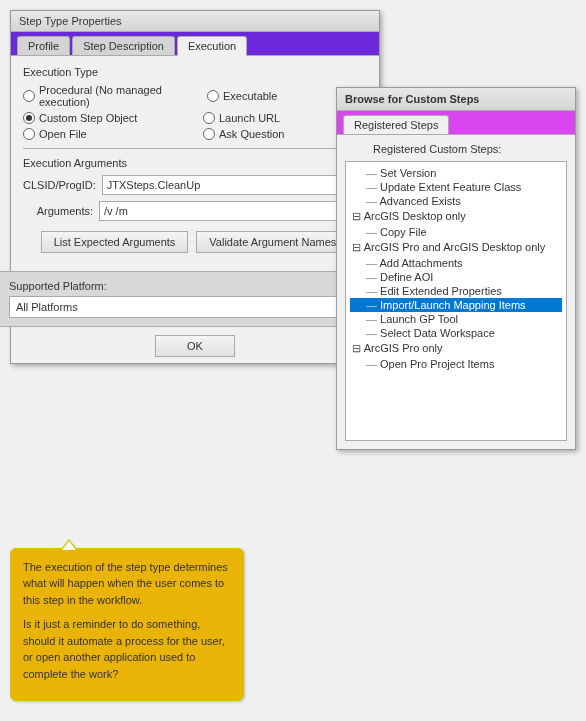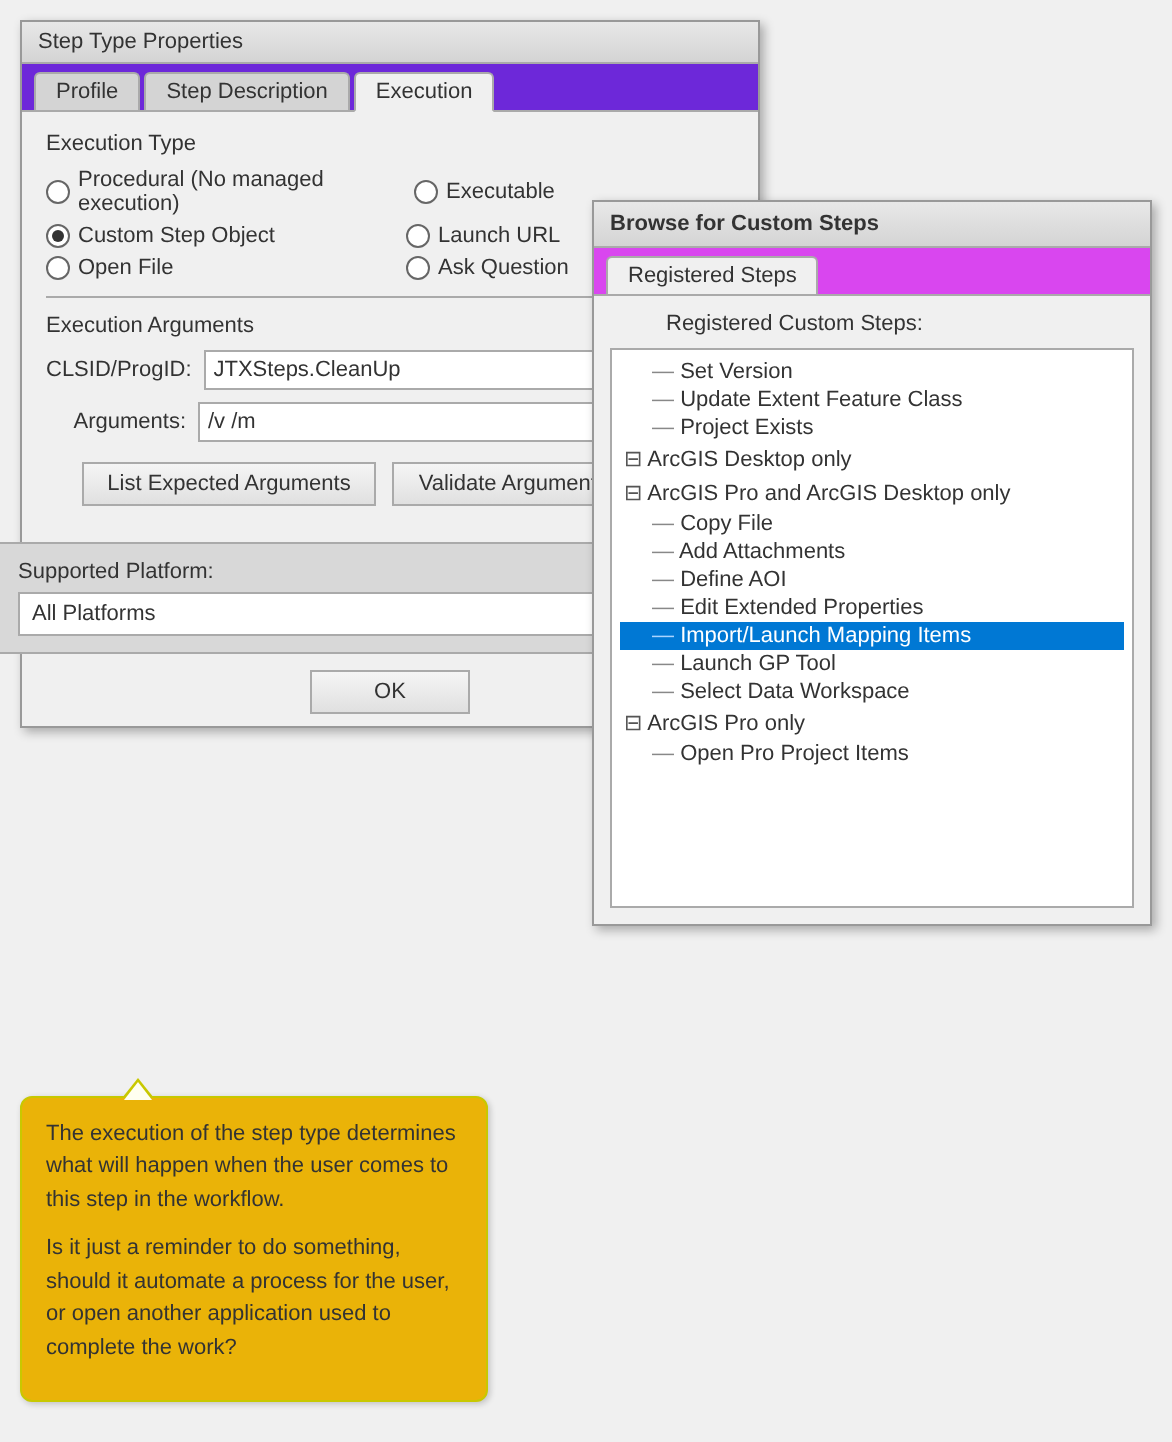--- a/index.html
+++ b/index.html
@@ -268,23 +268,23 @@
       border-bottom: 9px solid #fffff0;
     }
 
     .callout-text {
       margin-bottom: 8px;
     }
 
     
     .browse-dialog {
       position: absolute;
-      top: 100px;
+      top: 87px;
       right: 10px;
-      width: 280px;
+      width: 240px;
       background: #f0f0f0;
       border: 1px solid #999;
       box-shadow: 2px 2px 5px rgba(0,0,0,0.3);
     }
 
     .browse-title {
       background: linear-gradient(to bottom, #e8e8e8, #d4d4d4);
       border-bottom: 1px solid #aaa;
       padding: 5px 8px;
       font-size: 11px;
@@ -476,24 +476,24 @@
 <div class="browse-dialog">
   <div class="browse-title">Browse for Custom Steps</div>
   <div class="browse-tabs">
     <div class="browse-tab">Registered Steps</div>
   </div>
   <div class="browse-content">
     <div class="browse-section-label">Registered Custom Steps:</div>
     <div class="tree-view">
       <div class="tree-item child">Set Version</div>
       <div class="tree-item child">Update Extent Feature Class</div>
-      <div class="tree-item child">Project Exists</div>
+      <div class="tree-item child">Advanced Exists</div>
       <div class="tree-item group-header">ArcGIS Desktop only</div>
+      <div class="tree-item child">Copy File</div>
       <div class="tree-item group-header">ArcGIS Pro and ArcGIS Desktop only</div>
-      <div class="tree-item child">Copy File</div>
       <div class="tree-item child">Add Attachments</div>
       <div class="tree-item child">Define AOI</div>
       <div class="tree-item child">Edit Extended Properties</div>
       <div class="tree-item child selected">Import/Launch Mapping Items</div>
       <div class="tree-item child">Launch GP Tool</div>
       <div class="tree-item child">Select Data Workspace</div>
       <div class="tree-item group-header">ArcGIS Pro only</div>
       <div class="tree-item child">Open Pro Project Items</div>
     </div>
   </div>

